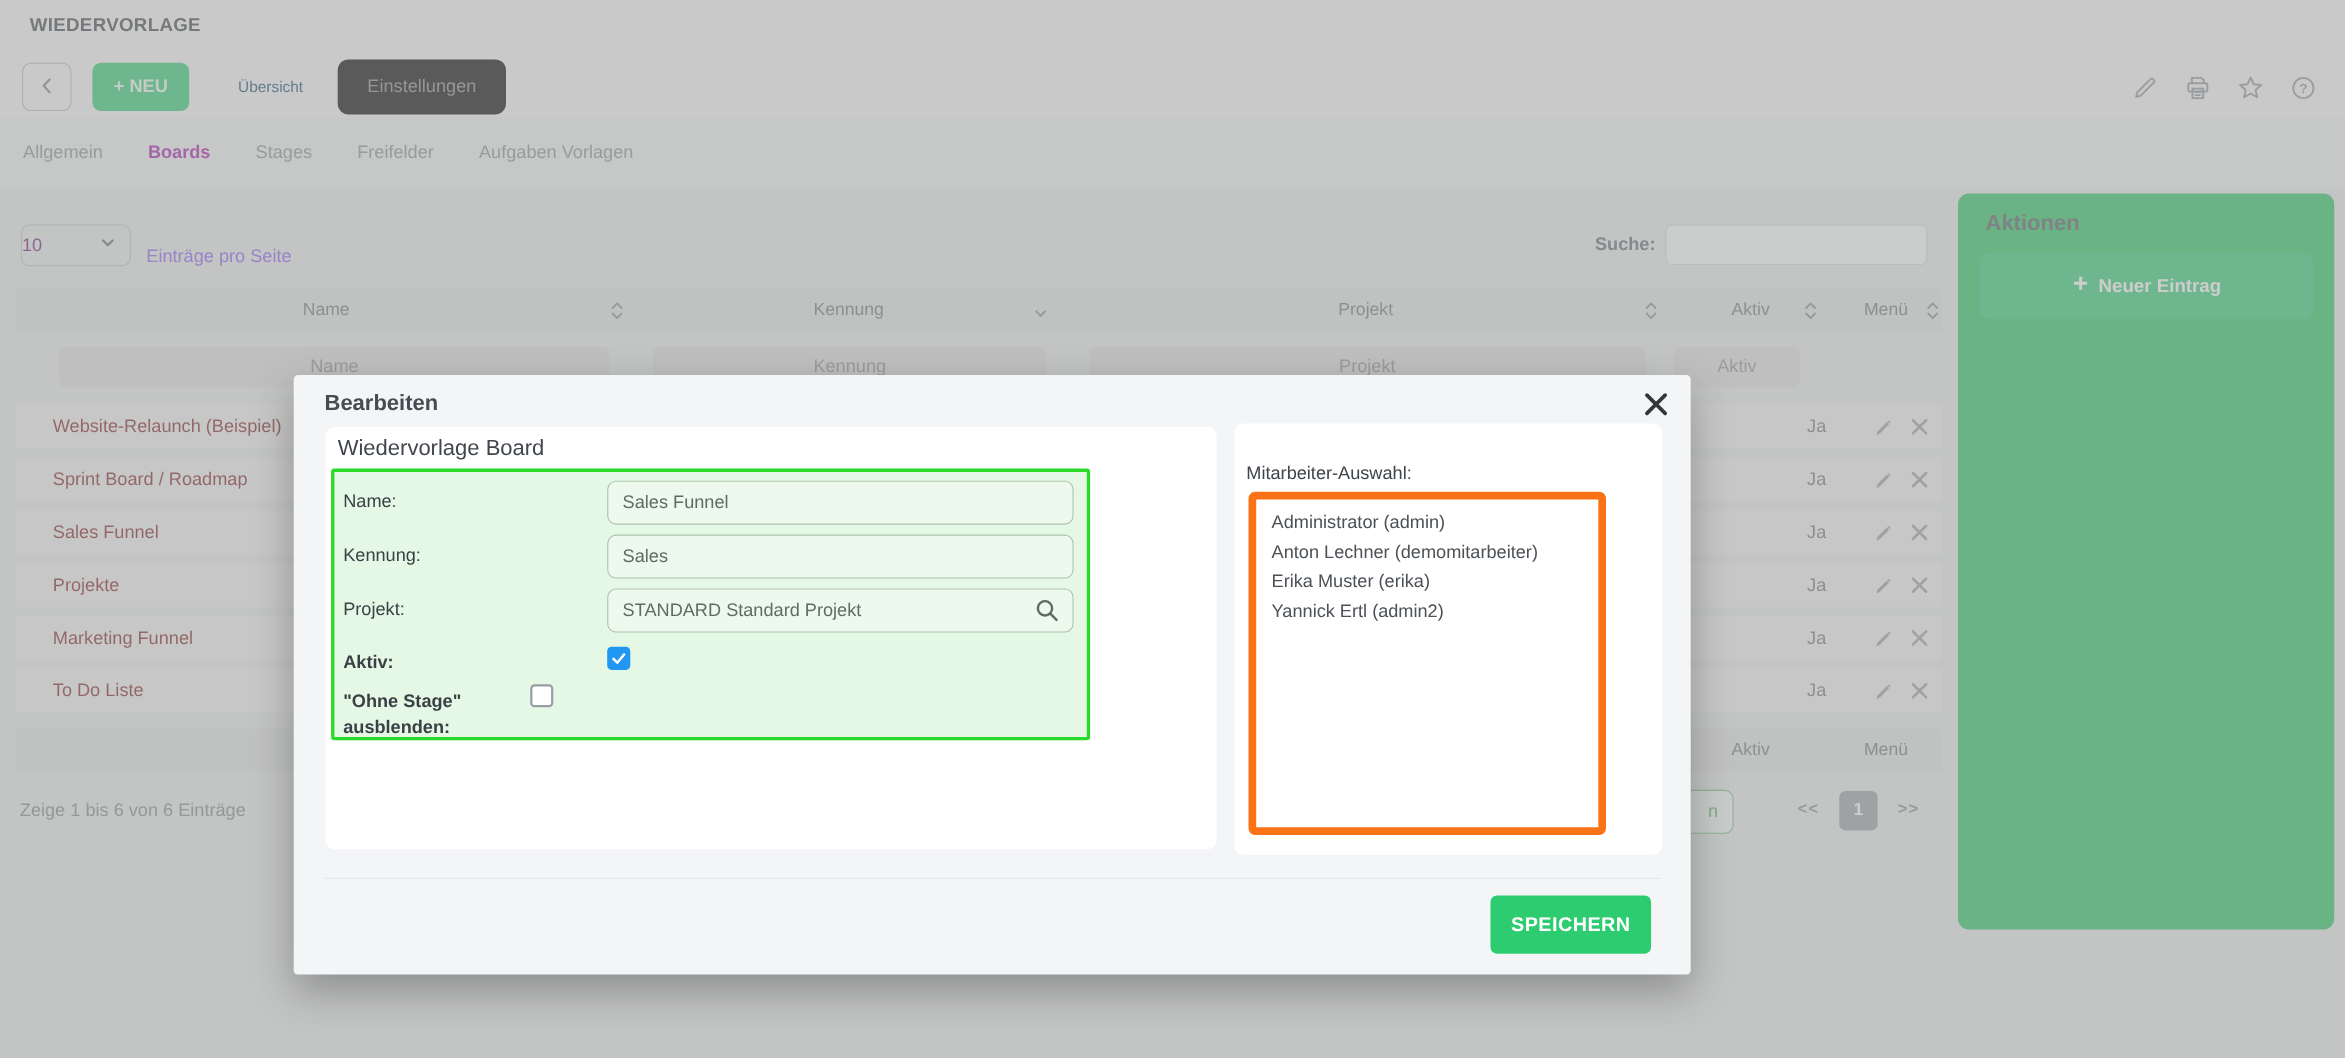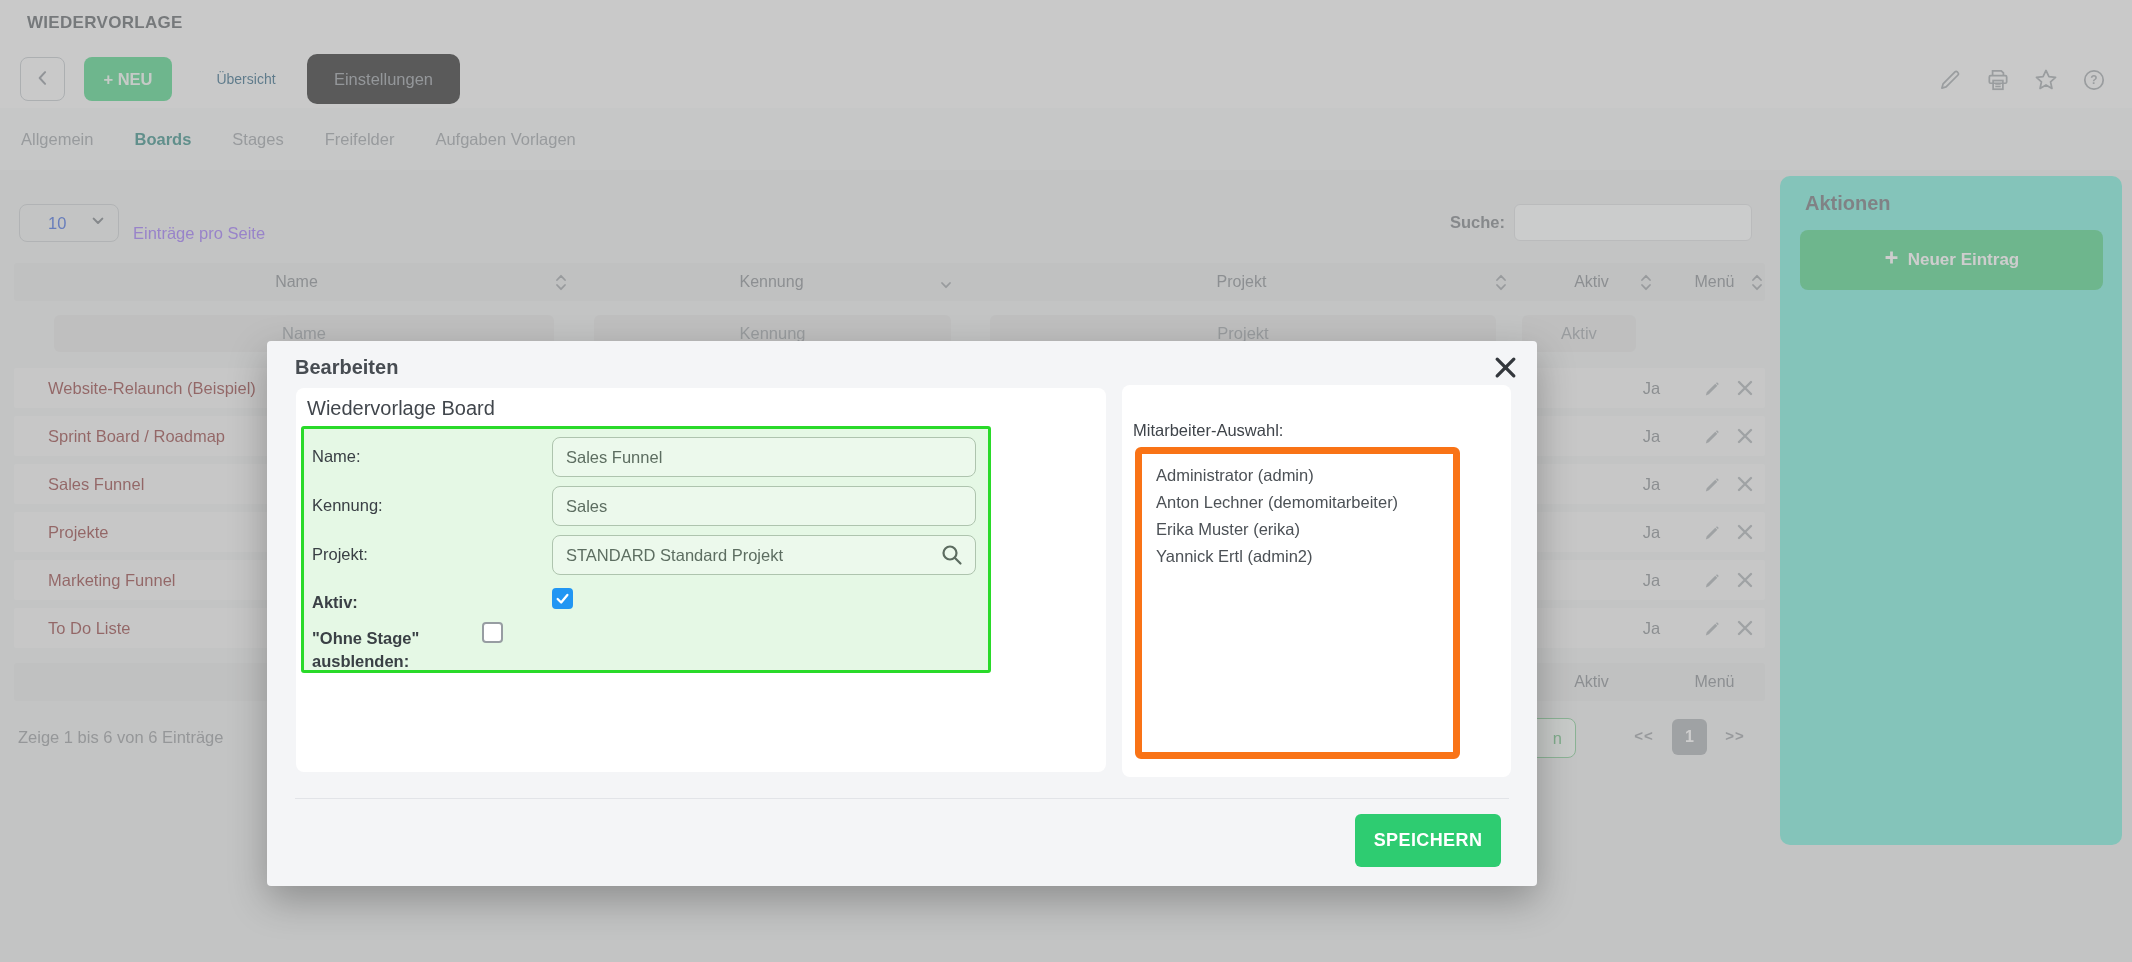--- a/index.html
+++ b/index.html
@@ -12,24 +12,24 @@
   .app-title { position:absolute; left:27px; top:13px; font-size:17px; font-weight:bold; letter-spacing:.3px; color:#3f454b; }
   .back-btn { position:absolute; left:20px; top:57px; width:45px; height:44px; border:1.5px solid #b6bcc1; border-radius:8px; background:transparent; display:flex; align-items:center; justify-content:center; cursor:pointer; }
   .new-btn { position:absolute; left:84px; top:57px; width:88px; height:44px; border:none; border-radius:8px; background:#2ecc71; color:#eef9f1; font-size:16.5px; font-weight:600; cursor:pointer; font-family:inherit; }
   .tab-plain { position:absolute; left:196px; top:57px; width:100px; height:44px; display:flex; align-items:center; justify-content:center; font-size:14px; color:#0c4a6e; cursor:pointer; }
   .tab-pill { position:absolute; left:307px; top:54px; width:153px; height:50px; background:#000000; border-radius:10px; display:flex; align-items:center; justify-content:center; font-size:16.5px; color:#82888f; cursor:pointer; }
   .header-icons { position:absolute; right:22px; top:64px; display:flex; gap:16px; }
   .hicon { width:32px; height:32px; background:transparent; border:none; display:flex; align-items:center; justify-content:center; cursor:pointer; }
 
   .subnav { position:absolute; left:0; top:108px; width:2132px; height:62px; background:#eff1f1; display:flex; align-items:center; gap:41px; padding-left:21px; }
   .subnav-item { font-size:16.5px; color:#8a9096; cursor:pointer; }
-  .subnav-item.active { font-weight:bold; color:#0f766e;text-align:center; }
+  .subnav-item.active { font-weight:bold; color:#a21caf;text-align:center; }
 
   
-  .pagesize { position:absolute; left:19px; top:204px; width:100px; height:38px; border:1.5px solid #c2c6c9; border-radius:8px; display:flex; align-items:center; justify-content:space-between; padding:0 12px 0 28px; font-size:16.5px; color:#1d4ed8; cursor:pointer; }
+  .pagesize { position:absolute; left:19px; top:204px; width:100px; height:38px; border:1.5px solid #c2c6c9; border-radius:8px; display:flex; align-items:center; justify-content:space-between; padding:0 12px 0 0; font-size:16.5px; color:#701a75; cursor:pointer; }
   .pagesize-label { position:absolute; left:133px; top:224px; font-size:16.5px; color:#8b5cf6; }
   .search-label { position:absolute; left:1400px; top:213px; width:105px; text-align:right; font-size:16.5px; font-weight:bold; color:#62686e; }
   .search-input { position:absolute; left:1514px; top:204px; width:238px; height:37px; background:#fbfcfc; border:1px solid #d5d8da; border-radius:6px; padding:0 10px; font-size:16px; color:#555; font-family:inherit; }
 
   .band { position:absolute; left:14px; width:1751px; }
   .thead { top:263px; height:38px; background:#e2e4e4; border-radius:3px; }
   .tfoot { top:663px; height:38px; background:#e2e4e4; border-radius:3px; }
   .hcell { position:absolute; top:0; height:38px; display:flex; align-items:center; justify-content:center; font-size:16px; color:#70767c; cursor:pointer; }
   .hcell .sorticon { position:absolute; right:12px; top:10px; }
   .fcell { position:absolute; top:0; height:38px; display:flex; align-items:center; justify-content:center; font-size:16px; color:#70767c; }
@@ -45,21 +45,21 @@
   .cell-menu { position:absolute; left:1650px; width:101px; top:0; height:40px; display:flex; align-items:center; justify-content:center; gap:14px; padding-left:28px; }
   .rowbtn { background:none; border:none; cursor:pointer; display:flex; align-items:center; padding:0; }
 
   .table-info { position:absolute; left:18px; top:728px; font-size:16.5px; color:#84888c; }
   .clipped-btn { position:absolute; left:1462px; top:718px; width:114px; height:40px; border:1.5px solid #6ec583; border-radius:8px; background:#f4faf5; color:#53b56e; font-size:16.5px; text-align:right; padding-right:13px; cursor:pointer; font-family:inherit; }
   .pager-first { position:absolute; left:1622px; top:727px; width:44px; text-align:center; font-size:15px; font-weight:bold; color:#888d92; letter-spacing:1px; cursor:pointer; background:none; border:none; font-family:inherit; }
   .pager-page { position:absolute; left:1672px; top:719px; width:35px; height:36px; background:#9aa0a4; border-radius:6px; border:none; color:#fff; font-size:16px; font-weight:bold; cursor:pointer; font-family:inherit; }
   .pager-last { position:absolute; left:1713px; top:727px; width:44px; text-align:center; font-size:15px; font-weight:bold; color:#888d92; letter-spacing:1px; cursor:pointer; background:none; border:none; font-family:inherit; }
 
   
-  .sidebar-card { position:absolute; left:1780px; top:176px; width:342px; height:669px; background:#5eead4; border-radius:10px; }
+  .sidebar-card { position:absolute; left:1780px; top:176px; width:342px; height:669px; background:#22c55e; border-radius:10px; }
   .sidebar-title { position:absolute; left:25px; top:16px; font-size:20px; font-weight:bold; color:#545a60; }
   .sidebar-btn { position:absolute; left:20px; top:54px; width:303px; height:60px; background:#2ecc71; border:none; border-radius:8px; color:#fff; font-size:17px; font-weight:bold; cursor:pointer; display:flex; align-items:center; justify-content:center; gap:9px; font-family:inherit; }
 
   
   .overlay { position:absolute; inset:0; background:rgba(164,164,164,0.55); z-index:40; }
   .modal { position:absolute; left:267px; top:341px; width:1270px; height:545px; background:#f4f5f7; border-radius:4px; box-shadow:0 14px 38px rgba(0,0,0,0.28); z-index:50; }
   .modal-title { position:absolute; left:28px; top:15px; font-size:20px; font-weight:bold; color:#474c52; }
   .modal-close { position:absolute; right:14px; top:8px; width:36px; height:36px; background:none; border:none; cursor:pointer; display:flex; align-items:center; justify-content:center; }
 
   .card-form { position:absolute; left:29px; top:47px; width:810px; height:384px; background:#fff; border-radius:8px; }

